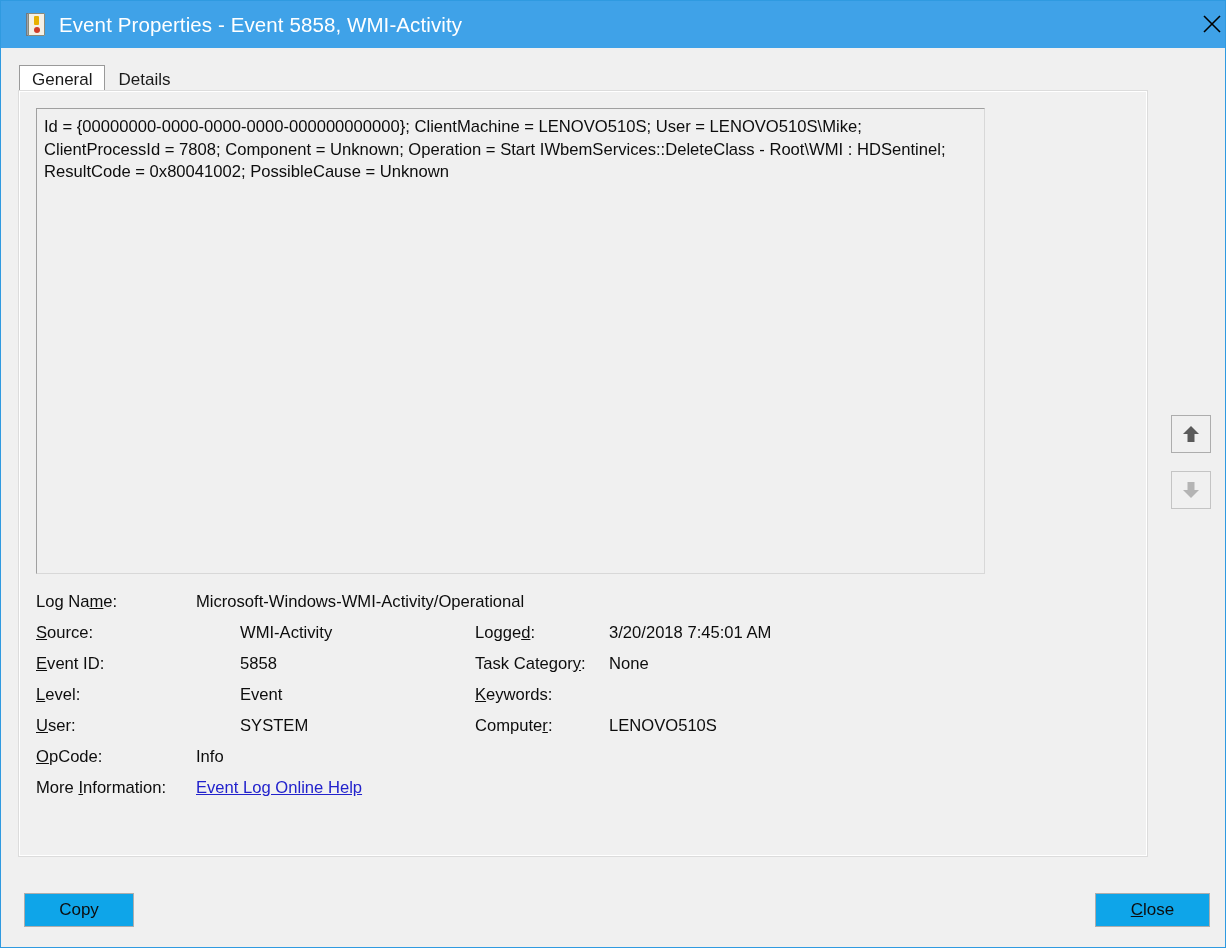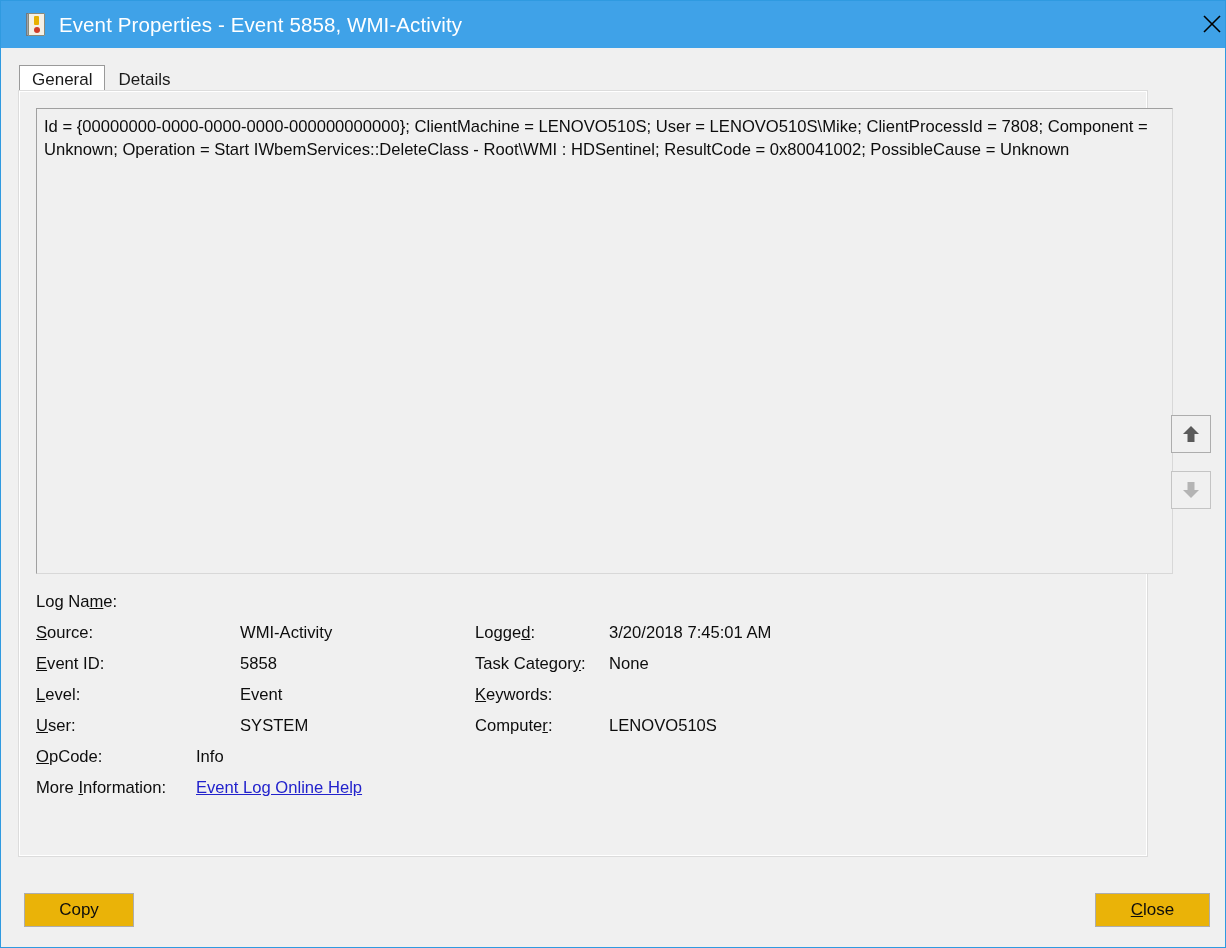--- a/index.html
+++ b/index.html
@@ -143,21 +143,21 @@
     background: #f0f0f0;
     border: 1px solid #ffffff;
     outline: 1px solid #dcdcdc;
   }
 
   
   .msgbox {
     position: absolute;
     left: 16px;
     top: 16px;
-    width: 1137px;
+    width: 949px;
     height: 466px;
     box-sizing: border-box;
     background: #f0f0f0;
     border: 1px solid #a0a0a0;
     border-right-color: #d8d8d8;
     border-bottom-color: #d8d8d8;
     overflow: hidden;
     padding: 7px 9px 0 7px;
   }
   .msgbox-text {
@@ -244,21 +244,21 @@
     margin-bottom: 18px;
   }
   .navbtn.enabled { border-color: #adadad; }
   .navbtn svg { display: block; }
 
   
   .btn {
     position: absolute;
     height: 24px;
     box-sizing: border-box;
-    background: #eab308;
+    background: #0ea5e9;
     border: 1px solid #adadad;
     font-size: 17px;
     color: #0d0d0d;
     display: flex;
     align-items: center;
     justify-content: center;
     cursor: default;
     font-family: "Liberation Sans", sans-serif;
     padding: 16px;
   }
@@ -308,20 +308,21 @@
     <div class="panel">
 
       <div class="msgbox">
         <p class="msgbox-text">Id = {00000000-0000-0000-0000-000000000000}; ClientMachine = LENOVO510S; User = LENOVO510S\Mike; ClientProcessId = 7808; Component = Unknown; Operation = Start IWbemServices::DeleteClass - Root\WMI : HDSentinel; ResultCode = 0x80041002; PossibleCause = Unknown</p>
       </div>
 
       <div class="fields">
 
         <div class="field-row">
           <div class="f-label">Log Na<span class="acc">m</span>e:</div>
+          <div class="f-value-wide">Microsoft-Windows-WMI-Activity/Operational</div>
         </div>
 
         <div class="field-row">
           <div class="f-label"><span class="acc">S</span>ource:</div>
           <div class="f-value">WMI-Activity</div>
           <div class="f-label2">Logge<span class="acc">d</span>:</div>
           <div class="f-value2">3/20/2018 7:45:01 AM</div>
         </div>
 
         <div class="field-row">

